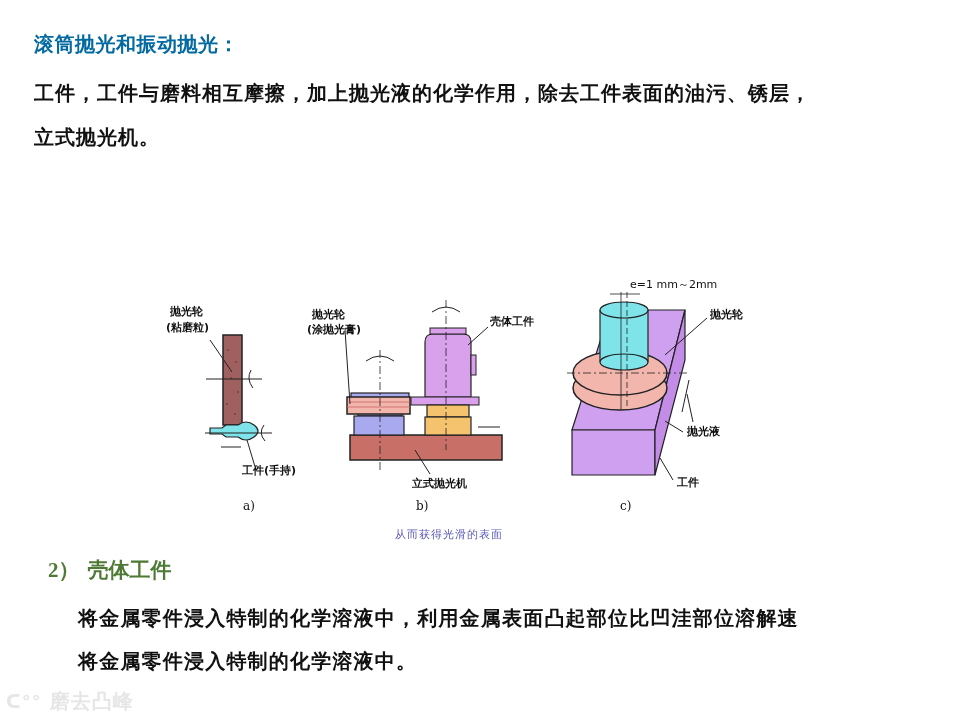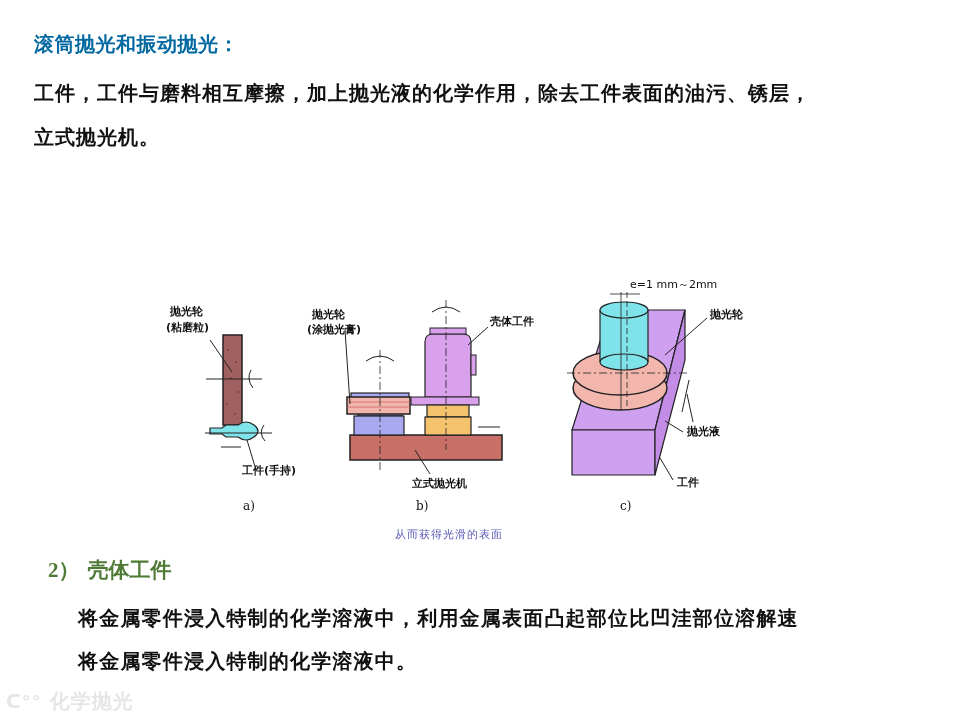--- a/index.html
+++ b/index.html
@@ -119,14 +119,14 @@
   <span class="num">2）</span><span>壳体工件</span>
 </div>
 
 <div class="para2">
   <span>将金属零件浸入特制的化学溶液中，利用金属表面凸起部位比凹洼部位溶解速</span>
   <span>将金属零件浸入特制的化学溶液中。</span>
 </div>
 
 <div class="watermark">
   <span style="font-size:18px;">ᑕ°°</span>
-  <span>化学抛光</span>
+  <span>磨去凸峰</span>
 </div>
 
 </body></html>

